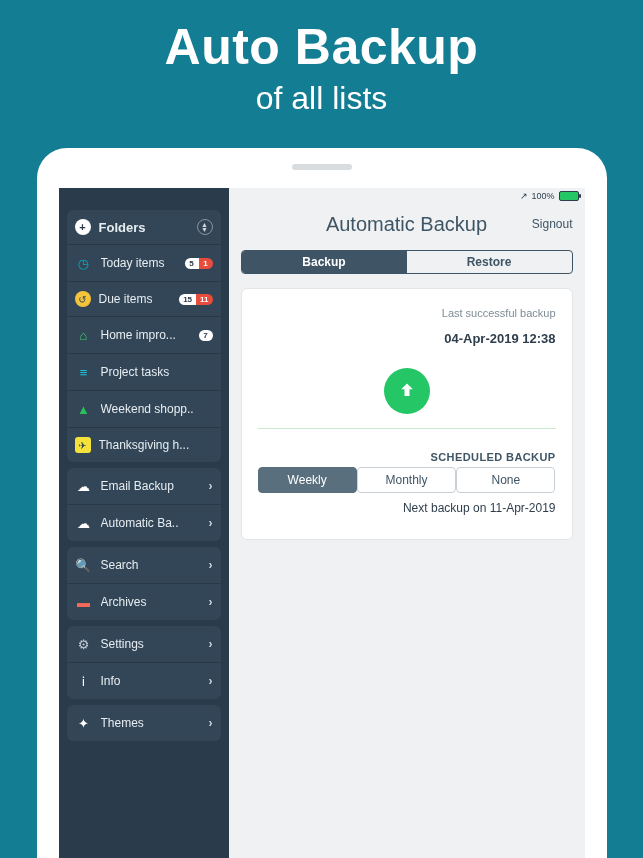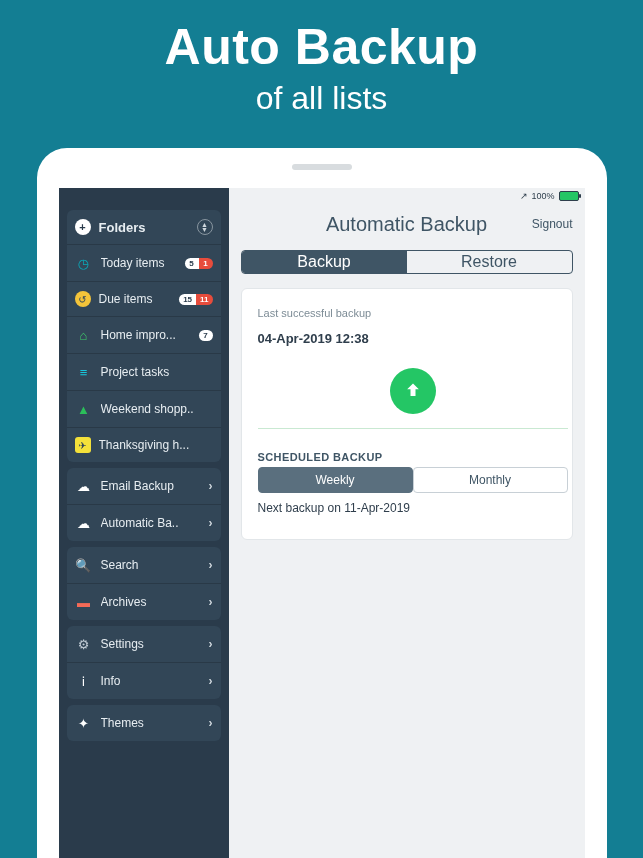--- a/index.html
+++ b/index.html
@@ -168,32 +168,32 @@
   .seg {
     margin: 4px 12px 0 12px;
     height: 24px;
     border: 1px solid #3f5565;
     border-radius: 4px;
     display: flex;
     overflow: hidden;
   }
   .seg .opt {
     flex:1; display:flex; align-items:center; justify-content:center;
-    font-size:16px; cursor:pointer;
+    font-size:12px; cursor:pointer;font-weight:bold;
   }
   .seg .opt.active { background:#3f5565; color:#fff; }
   .seg .opt:not(.active) { color:#3f5565; }
 
   .card {
     margin: 14px 12px 0 12px;
     background: #fff;
     border-radius: 6px;
     border: 1px solid #e2e6e9;
-    padding: 18px 4px 24px 16px;
-    text-align: left;
+    padding: 18px 16px 24px 16px;
+    text-align: right;
     color: #3f5565;
   }
   .card .last-lbl { font-size: 11px; color:#7d8c96; }
   .card .last-val { font-size: 13px; font-weight: 600; margin-top: 12px; color:#2f3e4c; }
   .big-btn {
     width: 46px; height:46px; border-radius:50%;
     background:#24c665; margin: 22px auto 10px auto;
     display:flex; align-items:center; justify-content:center;
     cursor:pointer;
   }
@@ -343,19 +343,20 @@
               <path d="M12 3l7 7h-4v8h-6v-8H5z"></path>
             </svg>
         </div>
 
         <div class="hr"></div>
 
         <div class="sched-title">SCHEDULED BACKUP</div>
         <div class="seg2">
           <div class="pill active">Weekly</div>
           <div class="pill">Monthly</div>
+          <div class="pill">None</div>
         </div>
         <div class="next">Next backup on 11-Apr-2019</div>
       </div>
     </div>
 
   </div>
 </div>
 
 </body></html>

